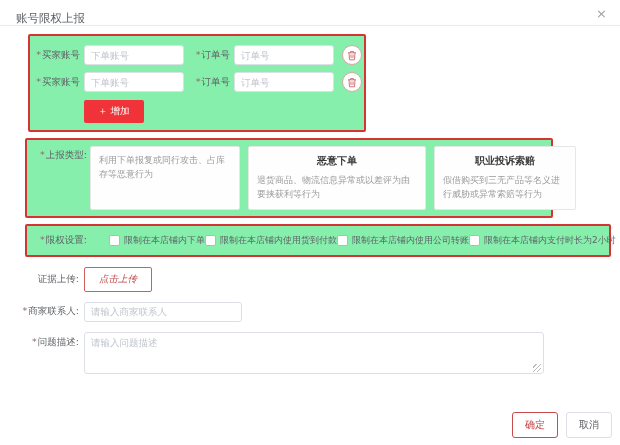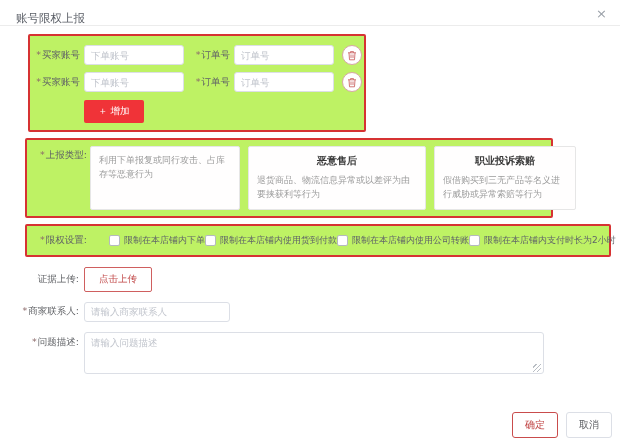--- a/index.html
+++ b/index.html
@@ -6,21 +6,21 @@
   html,body { background:#fff; }
   body { font-family:"DejaVu Sans","Liberation Sans",sans-serif; }
   .dialog { position:relative; width:620px; height:445px; background:#fff; overflow:hidden; }
 
   
   .dlg-header { height:26px; border-bottom:1px solid #ececec; padding:7px 16px 0; }
   .dlg-title { font-size:11.5px; color:#5a5e66; }
   .close-btn { position:absolute; top:7px; right:13px; font-size:13px; color:#9aa0a8; cursor:pointer; line-height:1; }
 
   
-  .red-box { border:2px solid #d63333; border-radius:2px; background:#bef264; }
+  .red-box { border:2px solid #d63333; border-radius:2px; background:#86efac; }
 
   
   .box-rows { margin:8px 0 0 28px; width:338px; padding:2px 0 7px 2px; }
   .pair-row { display:flex; align-items:center; margin:7px 0 0 2px; }
   .lbl { font-size:9.5px; color:#606266; white-space:nowrap; }
   .lbl-acc { width:46px; text-align:right; }
   .lbl-ord { width:40px; text-align:right; margin-left:6px; }
   .req { color:#8c6a6a; margin-right:1px; }
   .txt-input { width:100px; height:20px; border:1px solid #dcdfe6; border-radius:3px; padding:0 6px;
                font-size:9.5px; color:#606266; margin-left:4px; outline:none; background:#fff;
@@ -50,22 +50,22 @@
   .cb-box { width:11px; height:11px; border:1px solid #b5b9bf; border-radius:2px; background:#fff; margin-right:4px; flex-shrink:0; }
   .cb-label { font-size:9px; color:#5f6368; white-space:nowrap; }
 
   
   .form-row { display:flex; align-items:center; margin:10px 0 0 0; }
   .row-label { width:84px; text-align:right; font-size:9.5px; color:#606266; padding-right:5px; flex-shrink:0; white-space:nowrap; }
   .row-top { align-items:flex-start; }
   .row-top .row-label { padding-top:4px; }
   .upload-btn { border:1px solid #cf5f5f; color:#c04545; background:#fff; border-radius:2px;
                 font-size:9.5px; padding:5px 14px; cursor:pointer;
-                font-family:"DejaVu Sans","Liberation Sans",sans-serif; }
-  .mid-input { width:146px; }
+                font-family:"DejaVu Sans","Liberation Sans",sans-serif;font-style:italic; }
+  .mid-input { width:158px; }
   .desc-wrap { position:relative; }
   .desc-area { width:460px; height:42px; border:1px solid #dcdfe6; border-radius:3px; padding:4px 6px;
                font-size:9.5px; color:#606266; resize:none; outline:none;
                font-family:"DejaVu Sans","Liberation Sans",sans-serif; }
   .desc-area::placeholder { color:#c0c4cc; }
   .resize-handle { position:absolute; right:3px; bottom:6px; width:8px; height:8px;
                    background:repeating-linear-gradient(135deg, transparent 0 2px, #b9bec4 2px 3px); }
 
   
   .dlg-footer { position:absolute; right:8px; bottom:7px; display:flex; gap:8px; }
@@ -123,21 +123,21 @@
     <button class="add-btn">＋ 增加</button>
   </div>
 
   <div class="red-box box-types">
     <span class="sec-label"><span class="req">*</span><span>上报类型:</span></span>
     <div class="cards">
       <div class="type-card c1">
         <div class="card-desc">利用下单报复或同行攻击、占库存等恶意行为</div>
       </div>
       <div class="type-card c2">
-        <div class="card-title">恶意售后</div>
+        <div class="card-title">恶意下单</div>
         <div class="card-desc">退货商品、物流信息异常或以差评为由要挟获利等行为</div>
       </div>
       <div class="type-card c3">
         <div class="card-title">职业投诉索赔</div>
         <div class="card-desc">假借购买到三无产品等名义进行威胁或异常索赔等行为</div>
       </div>
     </div>
   </div>
 
   <div class="red-box box-restrict">

